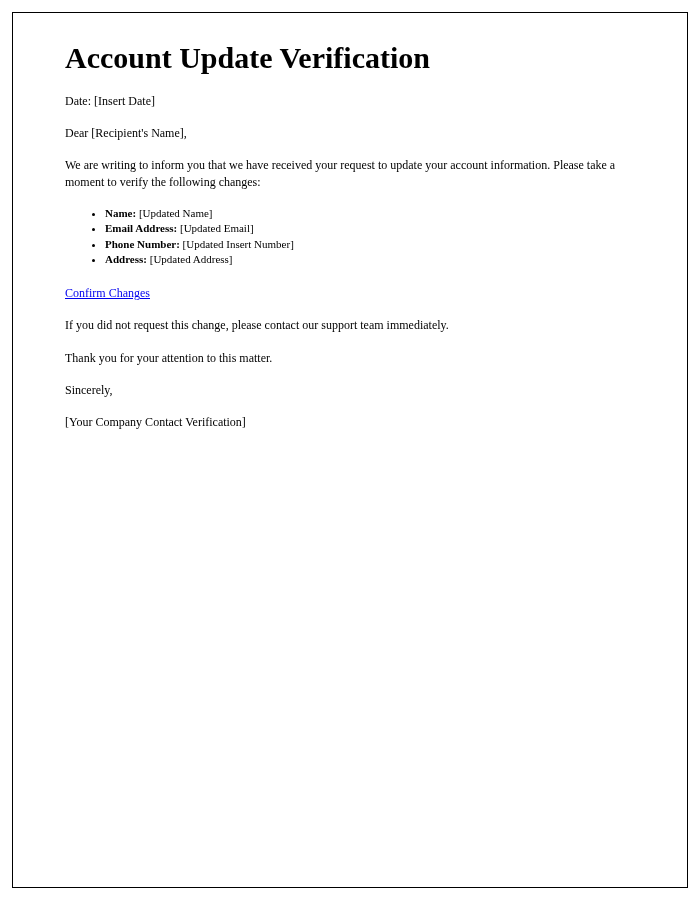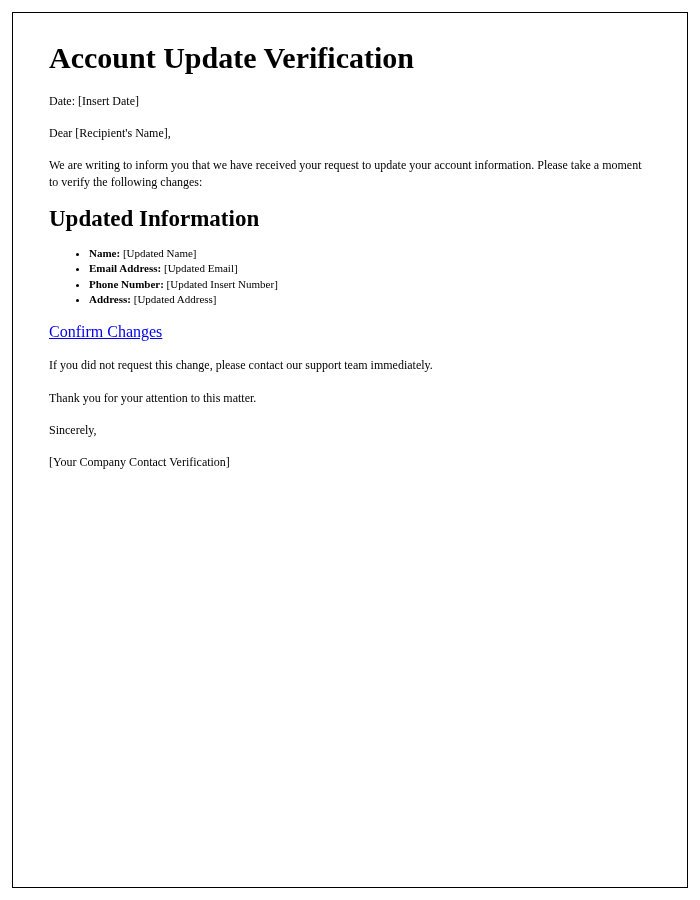--- a/index.html
+++ b/index.html
@@ -11,21 +11,21 @@
       font-family: "Times New Roman", Times, serif;
       background: #fff;
       padding: 12px;
       width: 700px;
       height: 900px;
     }
     .page {
       border: 1px solid #000;
       width: 100%;
       height: 100%;
-      padding: 28px 36px;
+      padding: 28px 52px;
     }
     h1 {
       font-size: 30px;
       font-weight: bold;
       margin-bottom: 18px;
     }
     h2 {
       font-size: 23px;
       font-weight: bold;
       margin-top: 16px;
@@ -43,40 +43,39 @@
     li {
       font-size: 11px;
       line-height: 1.4;
     }
     .label {
       font-weight: bold;
     }
     a {
       color: #0000EE;
       text-decoration: underline;
-      font-size: 16px;
+      font-size: 12px;
     }
     .link-row {
       margin-bottom: 16px;
     }
   </style>
 </head>
 <body>
 
 <div class="page">
 
   <h1>Account Update Verification</h1>
 
   <p>Date: [Insert Date]</p>
 
   <p>Dear [Recipient's Name],</p>
 
   <p>We are writing to inform you that we have received your request to update your account information. Please take a moment to verify the following changes:</p>
 
-  <h2>Updated Information</h2>
 
   <ul>
     <li>
       <span class="label">Name:</span><span> [Updated Name]</span>
     </li>
     <li>
       <span class="label">Email Address:</span><span> [Updated Email]</span>
     </li>
     <li>
       <span class="label">Phone Number:</span><span> [Updated Insert Number]</span>

